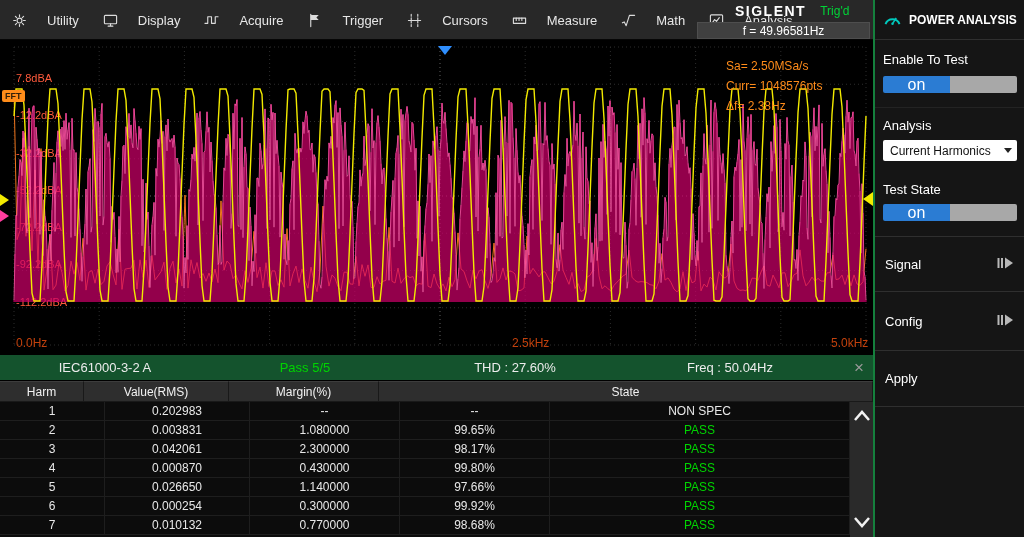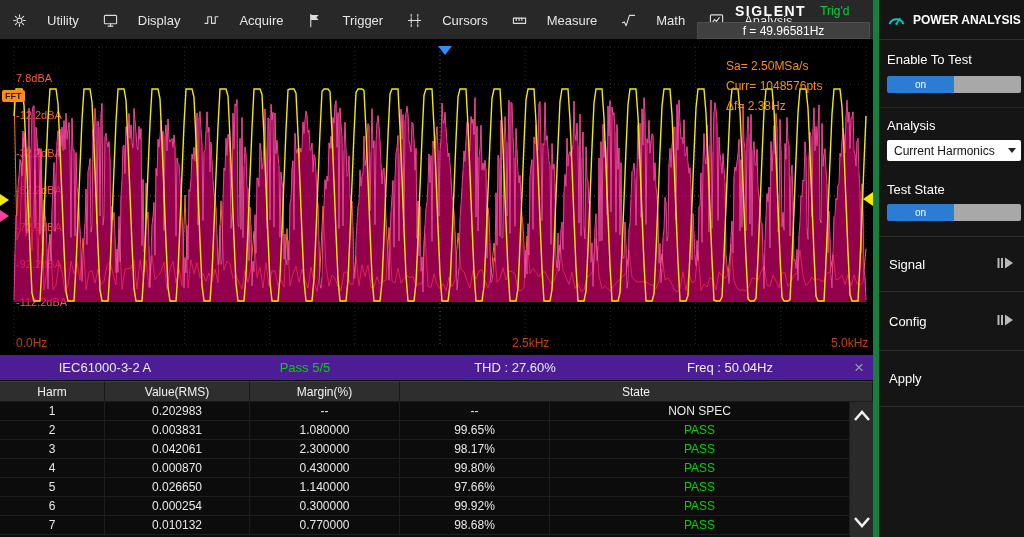--- a/index.html
+++ b/index.html
@@ -35,21 +35,21 @@
   .d-marker{position:absolute;left:0;width:0;height:0;
             border-top:6px solid transparent;border-bottom:6px solid transparent;}
   .d-marker.yellow{top:154px;border-left:9px solid #f2ea00;}
   .d-marker.pink{top:170px;border-left:9px solid #ff3d9e;}
   .info{position:absolute;left:726px;top:16px;color:#ff8c1a;font-size:12px;line-height:20px;}
   .axis{position:absolute;top:296px;color:#c2410c;font-size:12px;}
   .a0{left:16px}.a1{left:512px}.a2{left:831px}
 
   
   #results{position:absolute;left:0;top:355px;width:873px;height:182px;background:#0c0c0c;}
-  .title-row{height:26px;display:flex;align-items:center;background:#4c1d95;font-size:13px;
+  .title-row{height:26px;display:flex;align-items:center;background:#14532d;font-size:13px;
              color:#ececec;border-bottom:1px solid #000;box-sizing:border-box;}
   .std{width:210px;text-align:center;}
   .pass{width:190px;text-align:center;color:#00d400;}
   .thd{width:230px;text-align:center;}
   .frq{width:200px;text-align:center;}
   .close{flex:1;text-align:right;padding-right:9px;color:#9a9a9a;font-size:17px;line-height:17px;}
   .head-row{height:21px;display:flex;background:#2e2e2e;}
   .hcell{box-sizing:border-box;border-right:1px solid #191919;border-top:1px solid #3d3d3d;
          border-bottom:1px solid #191919;color:#f2f2f2;font-size:12px;display:flex;
          align-items:center;justify-content:center;}
@@ -57,31 +57,31 @@
   .cell{box-sizing:border-box;border-right:1px solid #1e1e1e;border-bottom:1px solid #1e1e1e;
         color:#e8e8e8;font-size:12px;display:flex;align-items:center;justify-content:center;}
   .cell.green{color:#00d400;}
   #scrollbar{position:absolute;left:850px;top:47px;width:23px;bottom:0;background:#2a2a2a;}
   .sarrow{position:absolute;left:0;width:23px;height:20px;display:flex;align-items:center;
           justify-content:center;}
   .sarrow.up{top:4px}.sarrow.down{bottom:5px}
 
   
   #panel{position:absolute;left:873px;top:0;width:151px;height:537px;background:#151515;
-         border-left:6px solid #15803d;box-sizing:border-box;}
+         border-left:2px solid #15803d;box-sizing:border-box;}
   .p-head{height:40px;border-bottom:1px solid #2f2f2f;display:flex;align-items:center;gap:7px;
           padding-left:8px;color:#fff;font-size:12px;font-weight:bold;box-sizing:border-box;}
   .p-sec{box-sizing:border-box;padding:12px 8px 0 8px;}
   .secA{height:68px;border-bottom:1px solid #232323;padding-left:8px;}
   .secB{height:62px;padding-top:10px;}
   .secC{height:67px;border-bottom:1px solid #2f2f2f;}
   .p-label{color:#fff;font-size:13px;}
   .toggle{width:134px;height:17px;display:flex;border-radius:2px;overflow:hidden;margin-top:9px;}
   .secC .toggle{margin-top:7px;}
-  .t-on{width:50%;background:#2b7cd3;color:#fff;font-size:10px;display:flex;align-items:center;
+  .t-on{width:50%;background:#2b7cd3;color:#fff;font-size:16px;display:flex;align-items:center;
         justify-content:center;}
   .t-off{width:50%;background:#a8a8a8;}
   .dropdown{width:134px;height:21px;background:#fff;border-radius:2px;display:flex;
             align-items:center;justify-content:space-between;font-size:12px;color:#111;
             padding:0 5px 0 7px;box-sizing:border-box;margin-top:7px;}
   .chev{width:0;height:0;border-left:4px solid transparent;border-right:4px solid transparent;
         border-top:5px solid #222;}
   .navrow{box-sizing:border-box;height:55px;display:flex;align-items:center;
           justify-content:space-between;padding:0 10px;color:#fff;font-size:13px;
           border-bottom:1px solid #2f2f2f;}
@@ -208,21 +208,21 @@
 
   <div id="results">
     <div class="title-row">
       <span class="std">IEC61000-3-2 A</span>
       <span class="pass">Pass 5/5</span>
       <span class="thd">THD : 27.60%</span>
       <span class="frq">Freq : 50.04Hz</span>
       <span class="close">×</span>
     </div>
     <div class="head-row" id="thead">
-        <div class="hcell" style="width: 105px;">Harm</div>
+        <div class="hcell" style="width: 84px;">Harm</div>
         <div class="hcell" style="width: 145px;">Value(RMS)</div>
         <div class="hcell" style="width: 150px;">Margin(%)</div>
         <div class="hcell" style="flex: 1 1 0%;">State</div>
       </div>
     <div id="tbody">
         <div class="row">
           <div class="cell" style="width: 105px;">1</div>
           <div class="cell" style="width: 145px;">0.202983</div>
           <div class="cell" style="width: 150px;">--</div>
           <div class="cell" style="width: 150px;">--</div>

